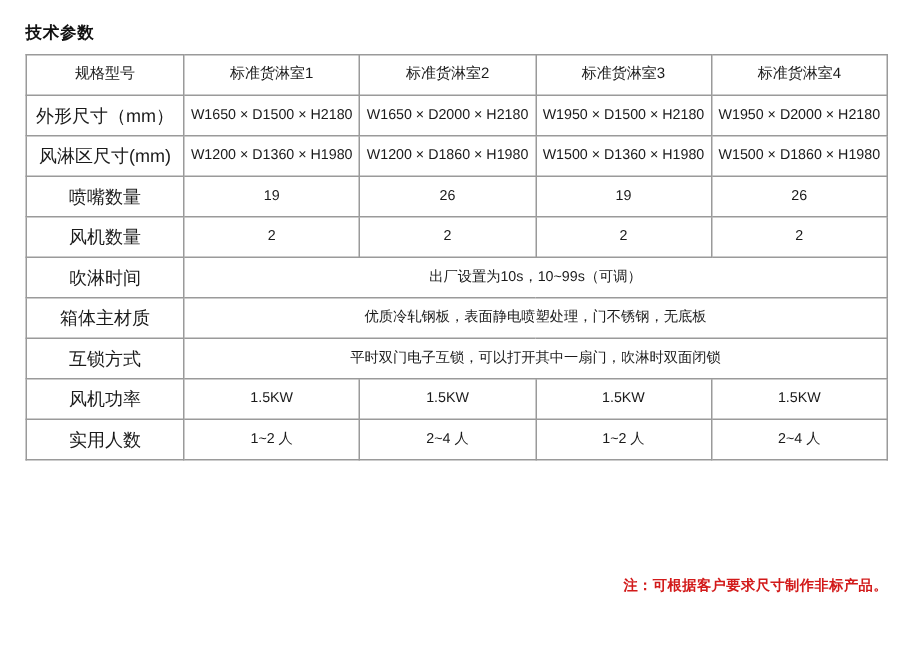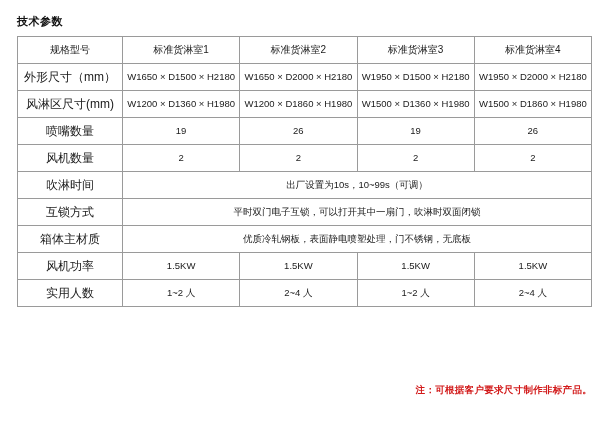--- a/index.html
+++ b/index.html
@@ -118,27 +118,27 @@
         <td>2</td>
         <td>2</td>
       </tr>
 
       <tr>
         <td class="label">吹淋时间</td>
         <td class="merged" colspan="4">出厂设置为10s，10~99s（可调）</td>
       </tr>
 
       <tr>
-        <td class="label">互锁方式</td>
-        <td class="merged" colspan="4">平时双门电子互锁，可以打开其中一扇门，吹淋时双面闭锁</td>
+        <td class="label">箱体主材质</td>
+        <td class="merged" colspan="4">优质冷轧钢板，表面静电喷塑处理，门不锈钢，无底板</td>
       </tr>
 
       <tr>
-        <td class="label">箱体主材质</td>
-        <td class="merged" colspan="4">优质冷轧钢板，表面静电喷塑处理，门不锈钢，无底板</td>
+        <td class="label">互锁方式</td>
+        <td class="merged" colspan="4">平时双门电子互锁，可以打开其中一扇门，吹淋时双面闭锁</td>
       </tr>
 
 
       <tr>
         <td class="label">风机功率</td>
         <td>1.5KW</td>
         <td>1.5KW</td>
         <td>1.5KW</td>
         <td>1.5KW</td>
       </tr>

